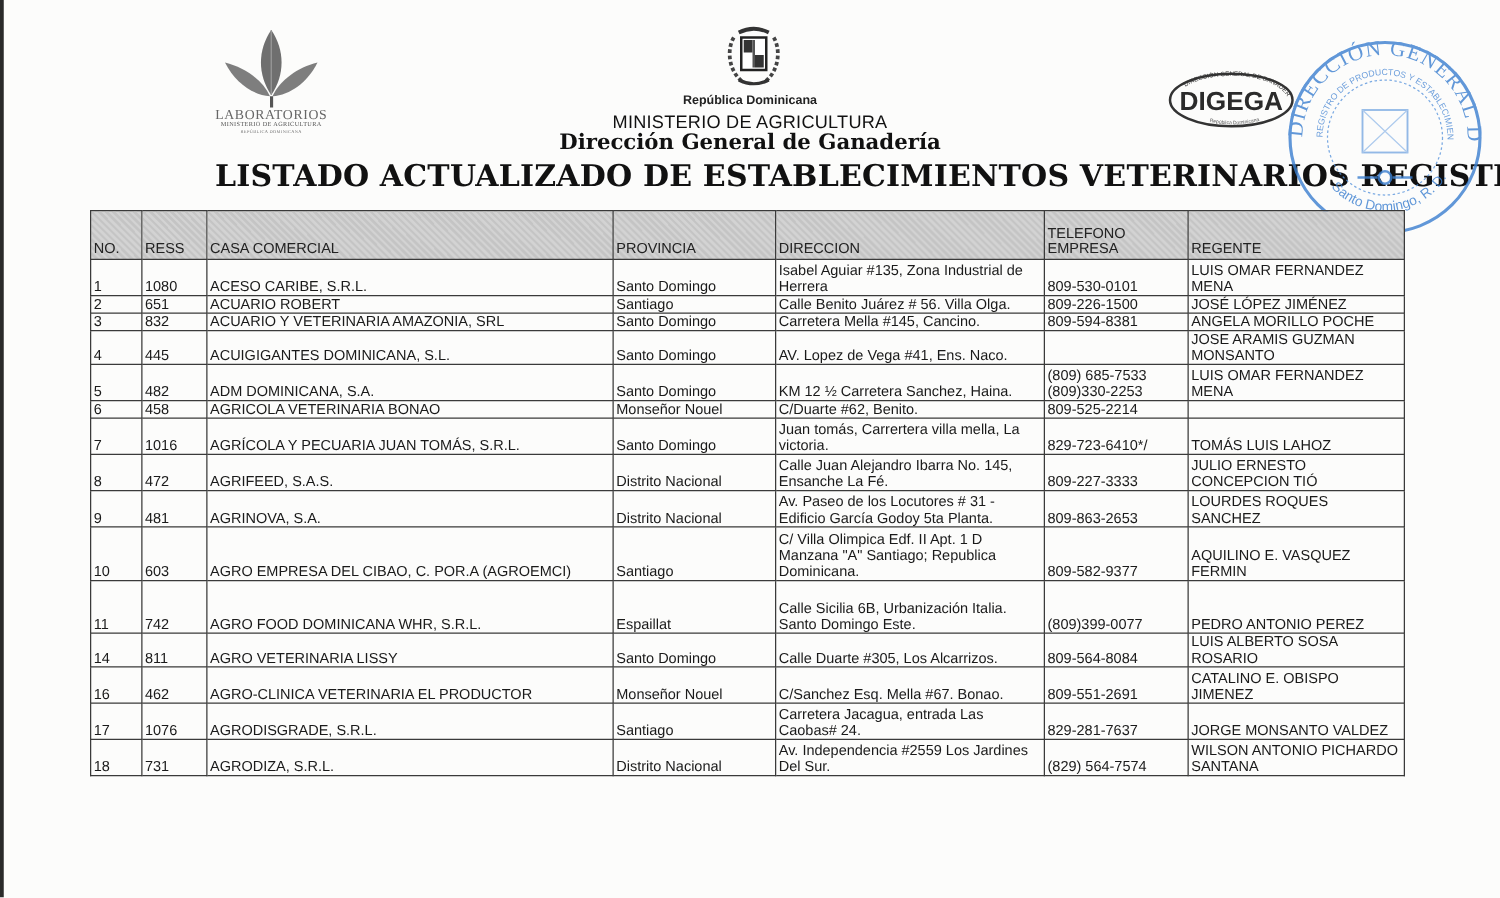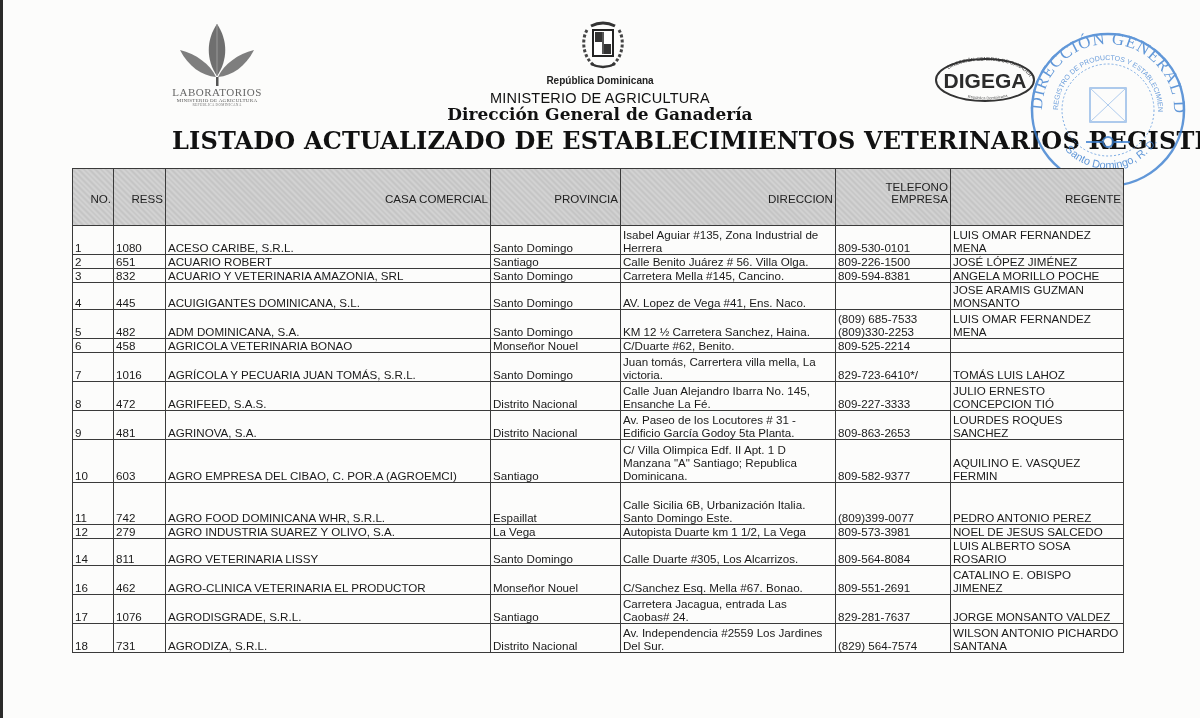--- a/index.html
+++ b/index.html
@@ -38,21 +38,21 @@
     table-layout:fixed; width:1051px;
     font-size:11.6px; line-height:13px;
   }
   table.reg th, table.reg td {
     border:1.3px solid #3a3a3a; padding:0 2px; vertical-align:bottom;
     overflow:hidden; white-space:nowrap;
   }
   table.reg th {
     background:#cfcfcf;
     background-image:repeating-linear-gradient(45deg, rgba(255,255,255,0.08) 0 2px, rgba(0,0,0,0.05) 2px 4px);
-    font-weight:normal; text-align:right; height:36px; padding-bottom:20px; color:#222;
+    font-weight:normal; text-align:left; height:36px; padding-bottom:2px; color:#222;
   }
   table.reg td.wrap { white-space:normal; }
   td.c-no { text-align:left; }
 </style>
 </head>
 <body>
 
 <div class="left-edge"></div>
 
 <div class="agri-logo">
@@ -236,29 +236,20 @@
       <tr style="height: 42px;">
         <td class="c-no">11</td>
         <td>742</td>
         <td>AGRO FOOD DOMINICANA WHR, S.R.L.</td>
         <td>Espaillat</td>
         <td class="wrap">Calle Sicilia 6B, Urbanización Italia. Santo Domingo Este.</td>
         <td class="wrap">(809)399-0077</td>
         <td class="wrap">PEDRO ANTONIO PEREZ</td>
       </tr>
       <tr style="height: 13px;">
-        <td class="c-no">12</td>
-        <td>279</td>
-        <td>AGRO INDUSTRIA SUAREZ Y OLIVO, S.A.</td>
-        <td>La Vega</td>
-        <td class="wrap">Autopista Duarte km 1 1/2, La Vega</td>
-        <td class="wrap">809-573-3981</td>
-        <td class="wrap">NOEL DE JESUS SALCEDO</td>
-      </tr>
-      <tr style="height: 13px;">
         <td class="c-no">14</td>
         <td>811</td>
         <td>AGRO VETERINARIA LISSY</td>
         <td>Santo Domingo</td>
         <td class="wrap">Calle Duarte #305, Los Alcarrizos.</td>
         <td class="wrap">809-564-8084</td>
         <td class="wrap">LUIS ALBERTO SOSA ROSARIO</td>
       </tr>
       <tr style="height: 29px;">
         <td class="c-no">16</td>

